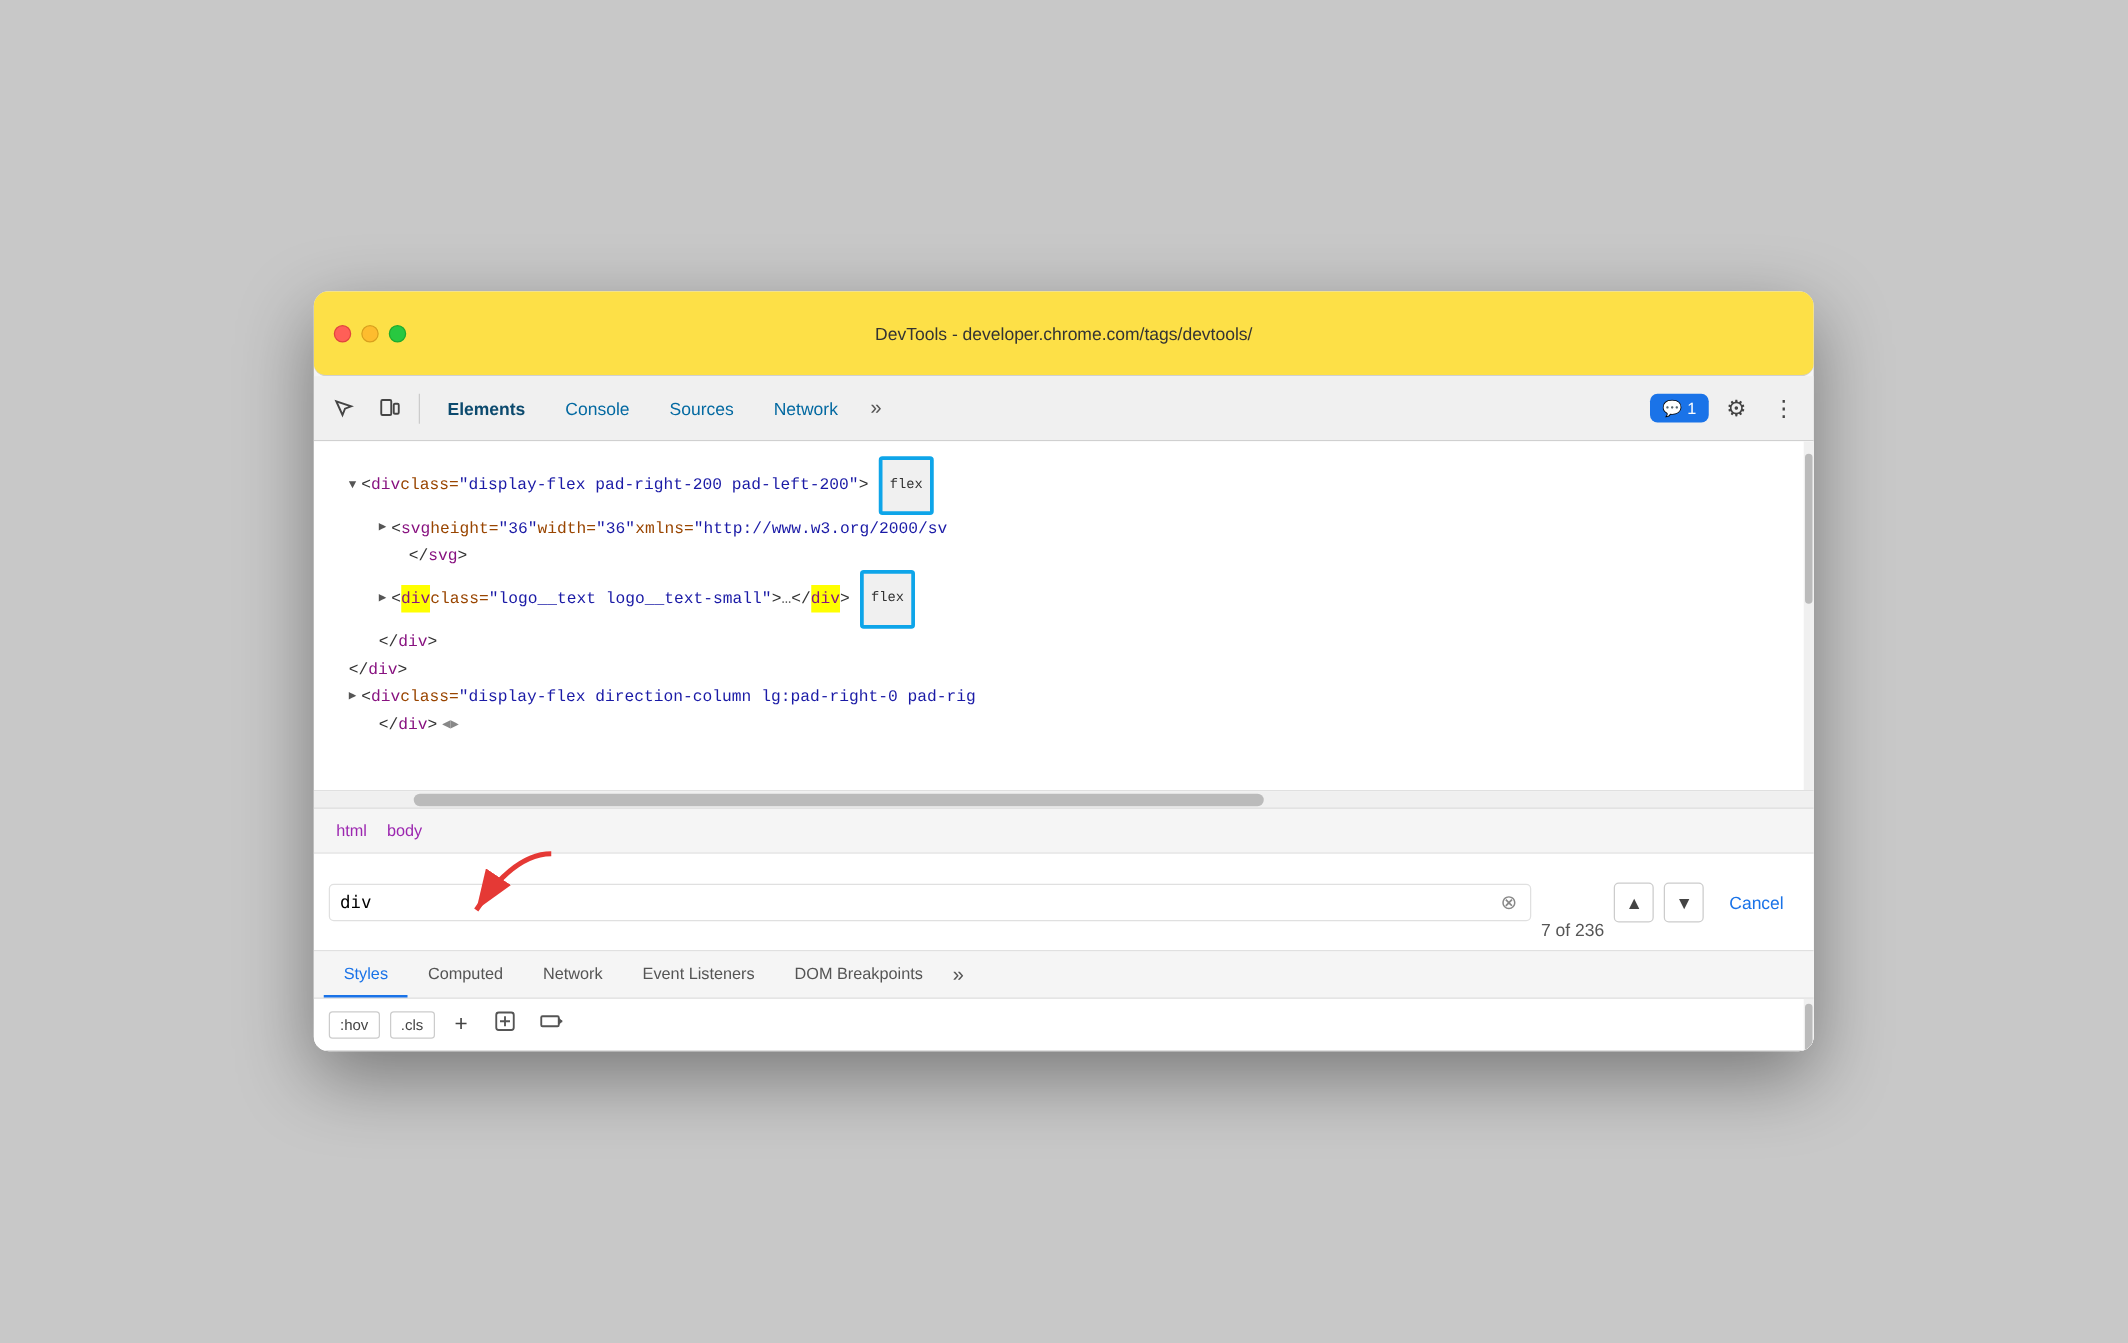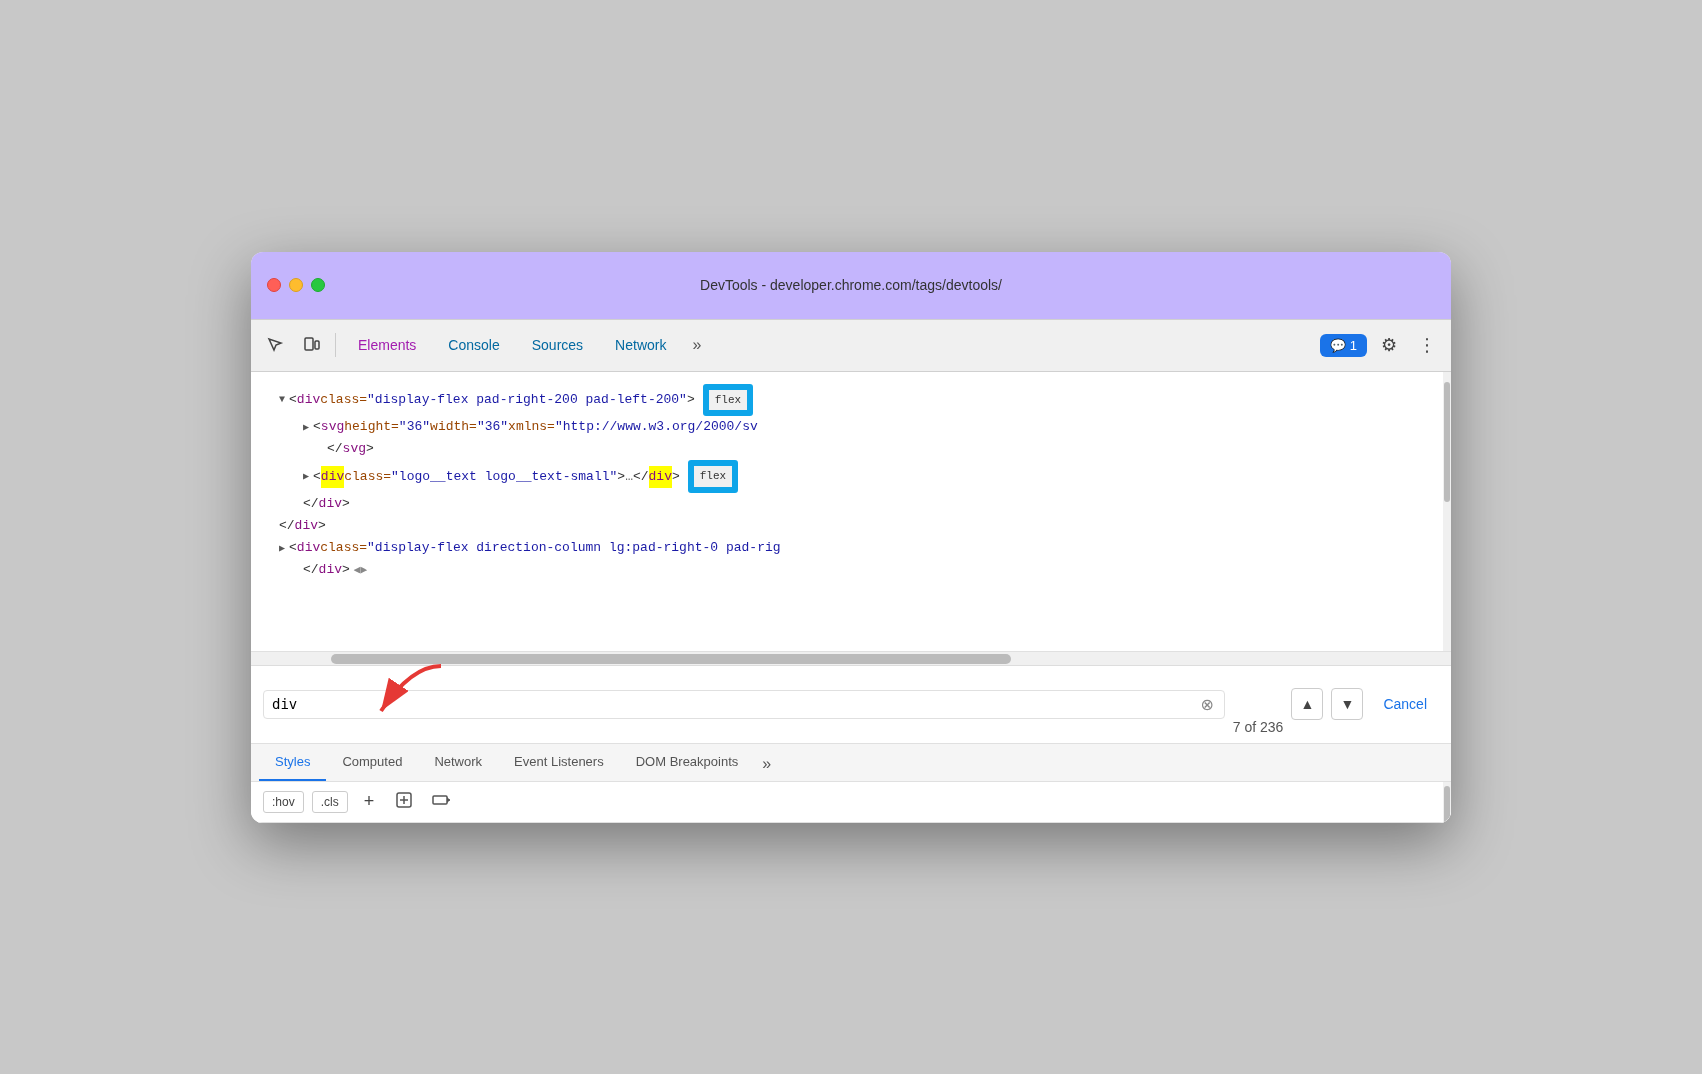--- a/index.html
+++ b/index.html
@@ -13,27 +13,28 @@
     }
     .window {
       width: 1200px;
       background: #f5f5f5;
       border-radius: 12px;
       box-shadow: 0 20px 60px rgba(0,0,0,0.4);
       overflow: hidden;
     }
     
     .title-bar {
-      background: #c4b5fd;
+      background: #fde047;
       height: 68px;
       display: flex;
       align-items: center;
       padding: 0 16px;
       border-bottom: 1px solid #d0d0d0;
       position: relative;
+      border-radius: 10px;
     }
     .traffic-lights {
       display: flex;
       gap: 8px;
       align-items: center;
     }
     .traffic-light {
       width: 14px;
       height: 14px;
       border-radius: 50%;
@@ -76,22 +77,22 @@
     .toolbar-separator { width: 1px; height: 24px; background: #ccc; margin: 0 4px; }
     .tab {
       padding: 6px 14px;
       font-size: 14px;
       color: #0369a1;
       cursor: pointer;
       border-radius: 4px;
       white-space: nowrap;
     }
     .tab.active {
-      color: #a21caf;
-      font-weight: 400;
+      color: #0c4a6e;
+      font-weight: 700;
     }
     .tab-more {
       padding: 4px 8px;
       font-size: 16px;
       color: #555;
       cursor: pointer;
     }
     .toolbar-right {
       margin-left: auto;
       display: flex;
@@ -156,23 +157,23 @@
     .expand-arrow {
       display: inline-block;
       margin-right: 4px;
       color: #555;
       font-size: 10px;
       cursor: pointer;
     }
     .badge-flex {
       display: inline-block;
       background: #f0f0f0;
-      border: 6px solid #0ea5e9;
+      border: 3px solid #0ea5e9;
       border-radius: 3px;
-      padding: 1px 6px;
+      padding: 11px 6px;
       font-size: 11px;
       color: #333;
       margin-left: 8px;
       cursor: pointer;
     }
     .highlight-yellow {
       background: #ffff00;
       color: #881280;
     }
     .ellipsis { color: #666; }
@@ -469,20 +470,25 @@
 
       <div class="scrollbar-v">
         <div class="scrollbar-v-thumb"></div>
       </div>
     </div>
 
     <div class="scrollbar-h">
       <div class="scrollbar-h-thumb"></div>
     </div>
 
+    <div class="breadcrumb-bar">
+      <span class="breadcrumb-item">html</span>
+      <span style="color:#888;font-size:13px;margin:0 2px;"> </span>
+      <span class="breadcrumb-item">body</span>
+    </div>
 
     <div class="search-bar" style="position:relative;">
 
       <div style="position:absolute; top:-10px; left:100px; pointer-events:none; z-index:10;">
         <svg width="120" height="80" viewBox="0 0 120 80">
           <defs>
             <marker id="arrowhead" markerWidth="8" markerHeight="6" refX="8" refY="3" orient="auto">
               <polygon points="0 0, 8 3, 0 6" fill="#e53935"></polygon>
             </marker>
           </defs>

